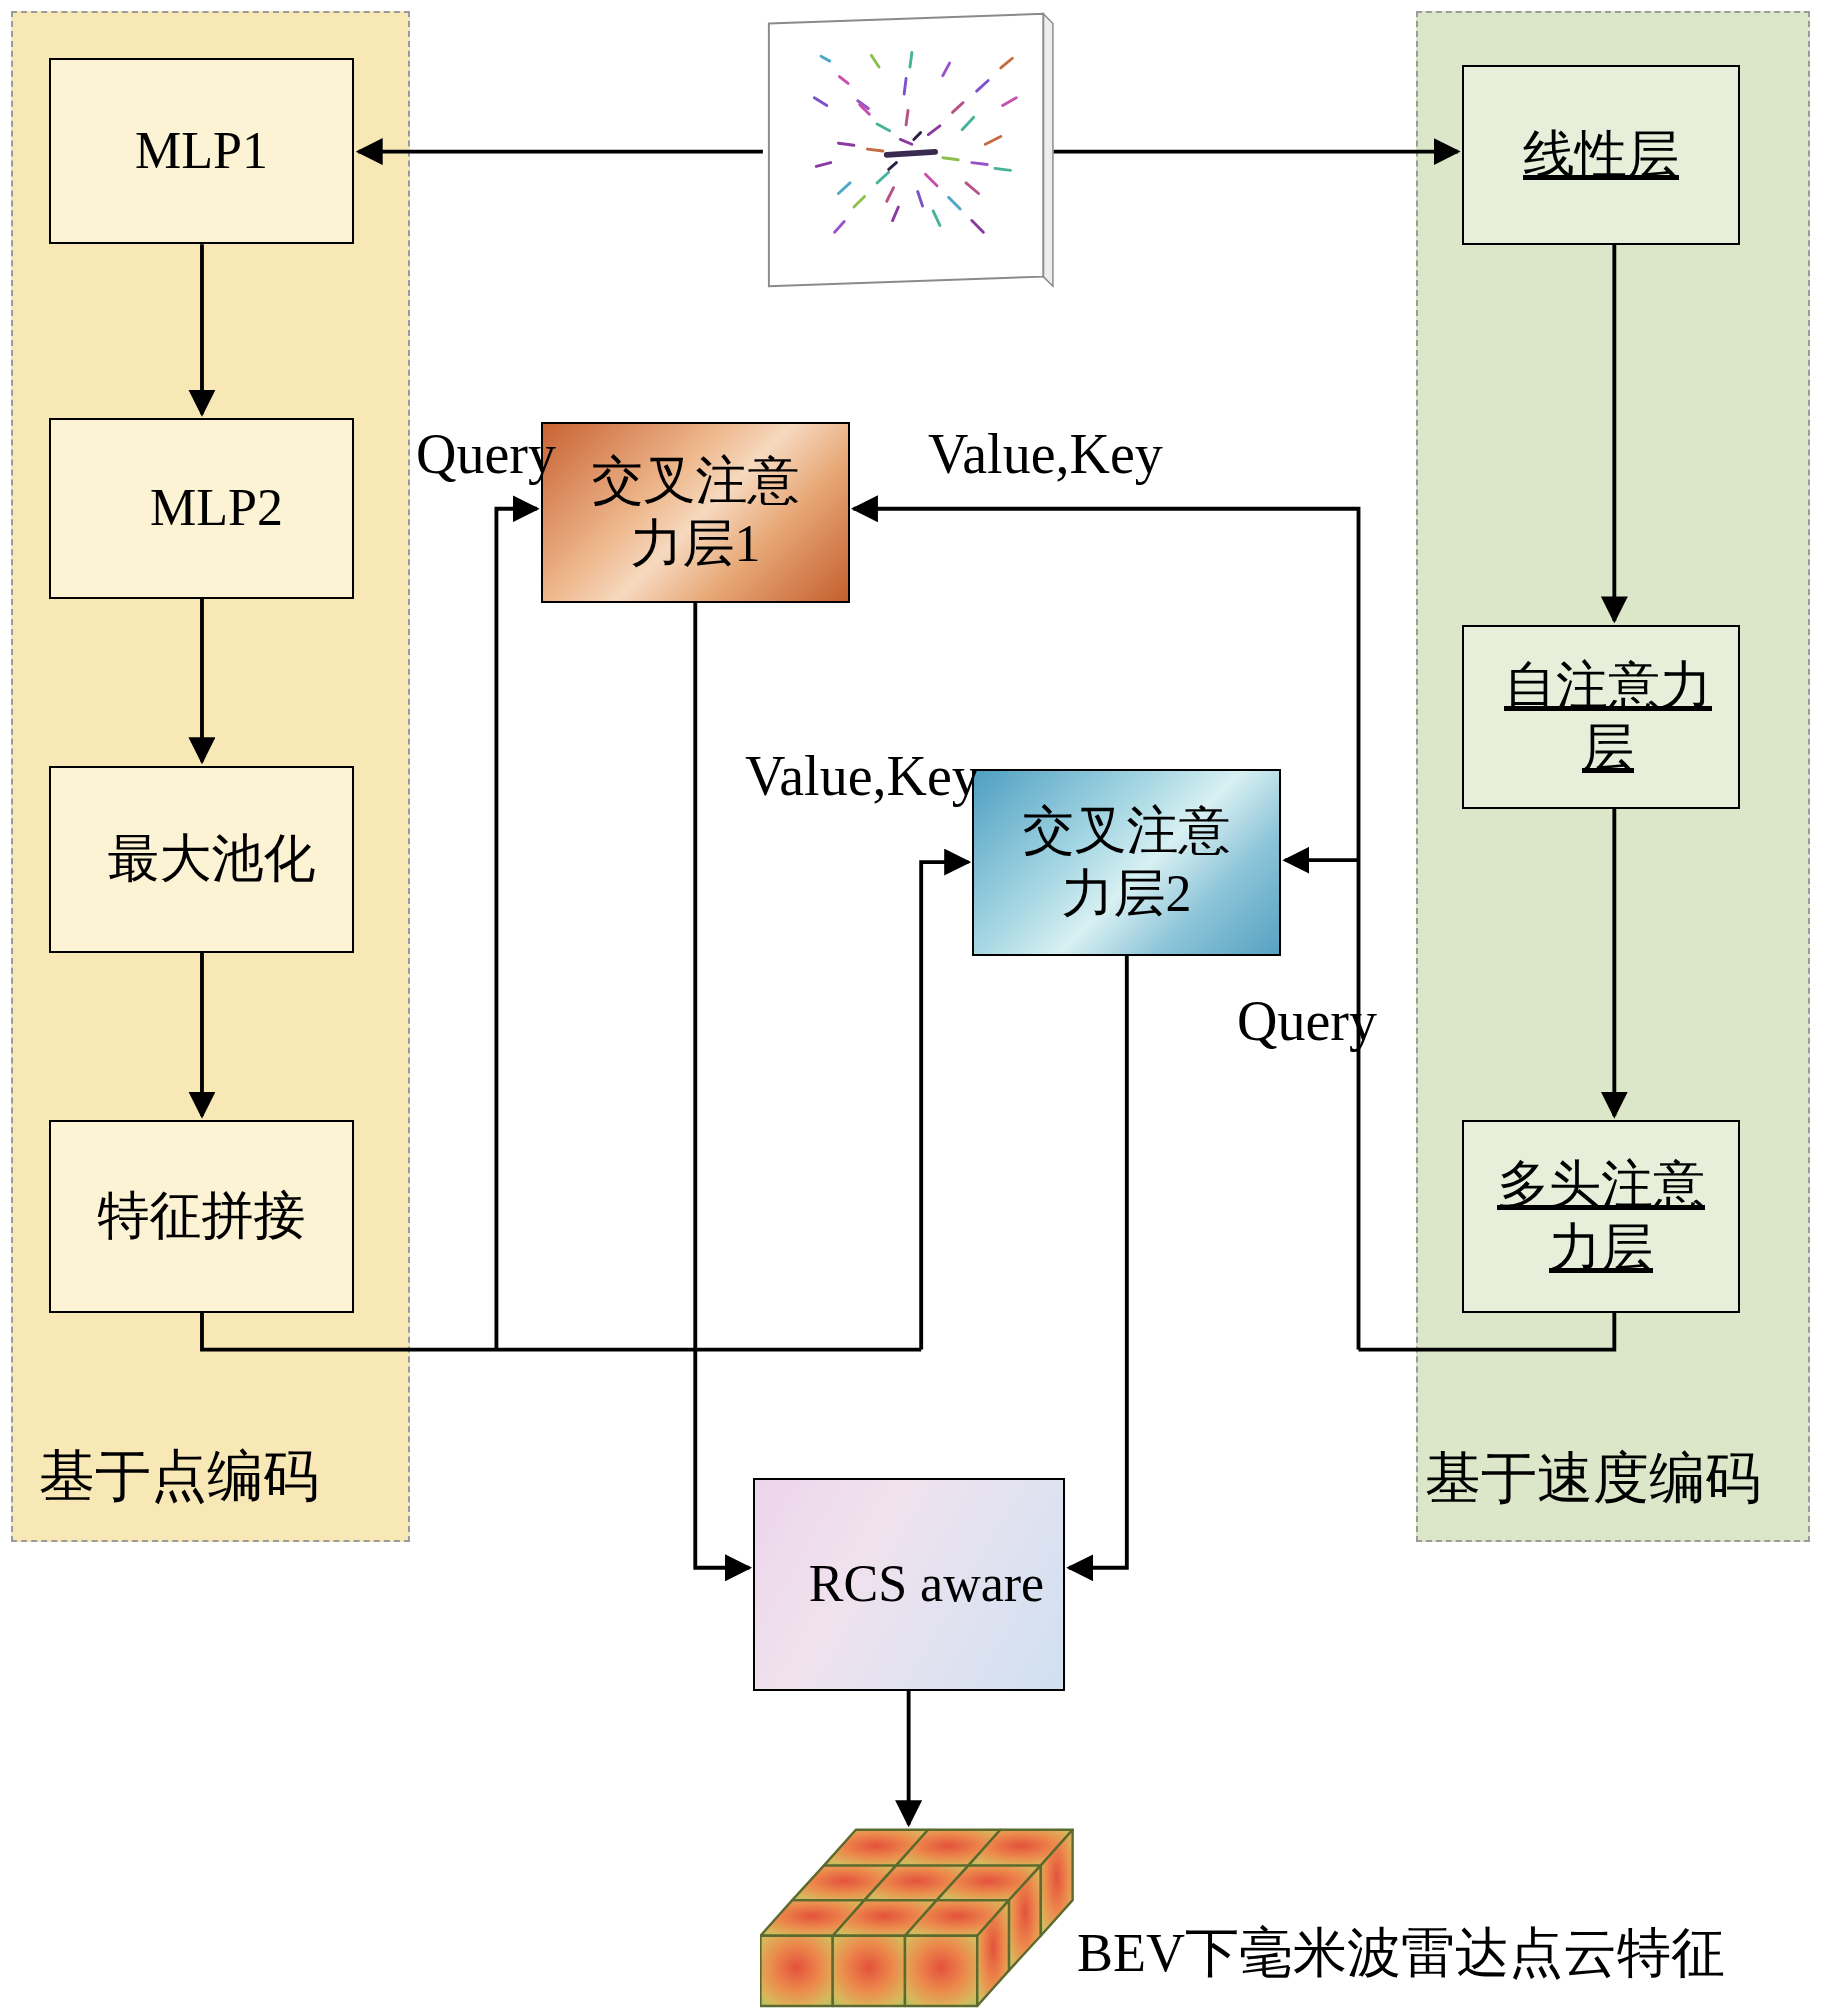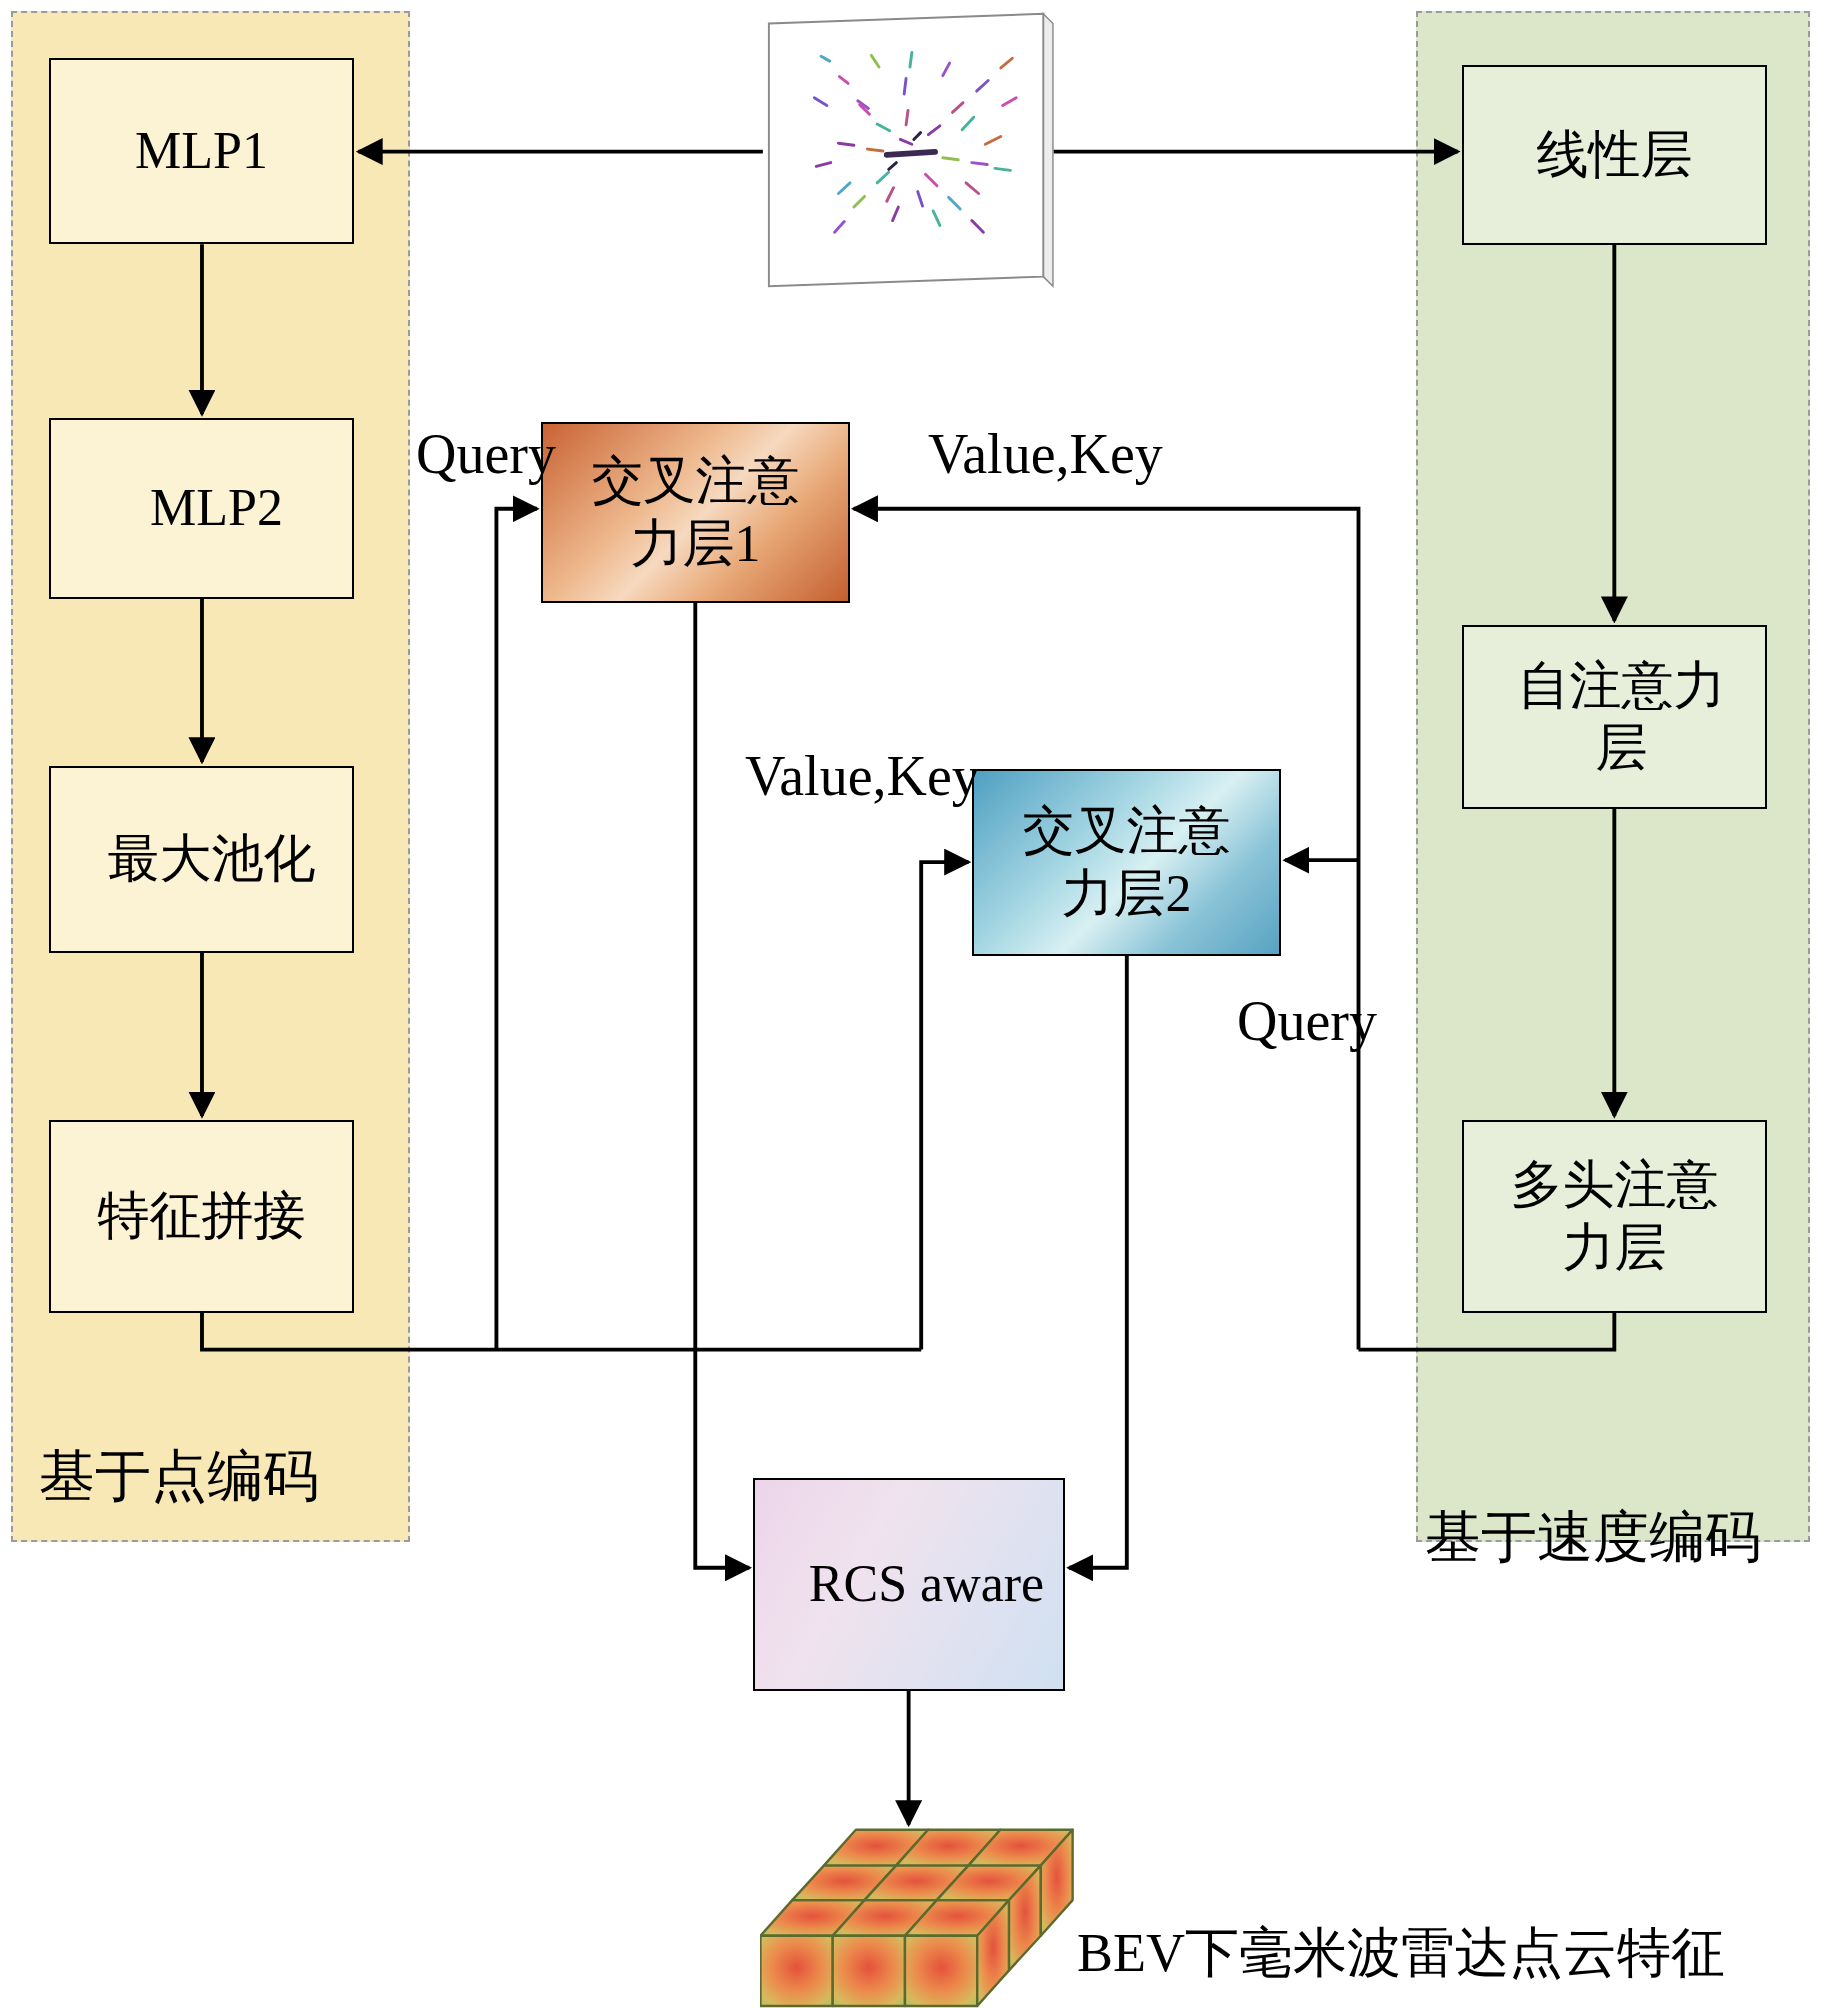--- a/index.html
+++ b/index.html
@@ -29,21 +29,21 @@
     border: 2.9px solid #000;
     display: flex;
     align-items: center;
     justify-content: center;
     text-align: center;
     font-size: 52px;
     line-height: 1.2;
     white-space: pre-line;
   }
   .node.point-box    { background: #fcf3d4; left: 49px;  width: 305px; }
-  .node.velocity-box { background: #e7efdb; left: 1462px; width: 305px; }
+  .node.velocity-box { background: #e7efdb; left: 1462px; width: 278px; text-decoration: underline; }
 
   #mlp1      { top: 58px;   height: 186px; }
   #mlp2      { top: 418px;  height: 181px; padding-left: 30px; }
   #maxpool   { top: 766px;  height: 187px; padding-left: 20px; }
   #concat    { top: 1120px; height: 193px; }
 
   #linear    { top: 65px;   height: 180px; }
   #selfattn  { top: 625px;  height: 184px; padding-left: 14px; }
   #multihead { top: 1120px; height: 193px; }
 
@@ -59,21 +59,21 @@
     left: 753px; top: 1478px; width: 312px; height: 213px;
     background: linear-gradient(120deg, #ecd5ea 0%, #f0e2ee 35%, #e4e2f0 60%, #cfe0f1 100%);
     padding-left: 35px;
   }
 
   .panel-label {
     position: absolute;
     font-size: 56px;
   }
   #point-panel-label    { left: 39px;   top: 1439px; }
-  #velocity-panel-label { left: 1425px; top: 1500px; }
+  #velocity-panel-label { left: 1425px; top: 1441px; }
 
   .edge-label {
     position: absolute;
     font-size: 56px;
     white-space: nowrap;
     margin-left: 42px;
   }
   #lbl-query-top     { left: 374px;  top: 422px; }
   #lbl-valuekey-top  { left: 886px;  top: 422px; }
   #lbl-valuekey-mid  { left: 703px;  top: 744px; }

